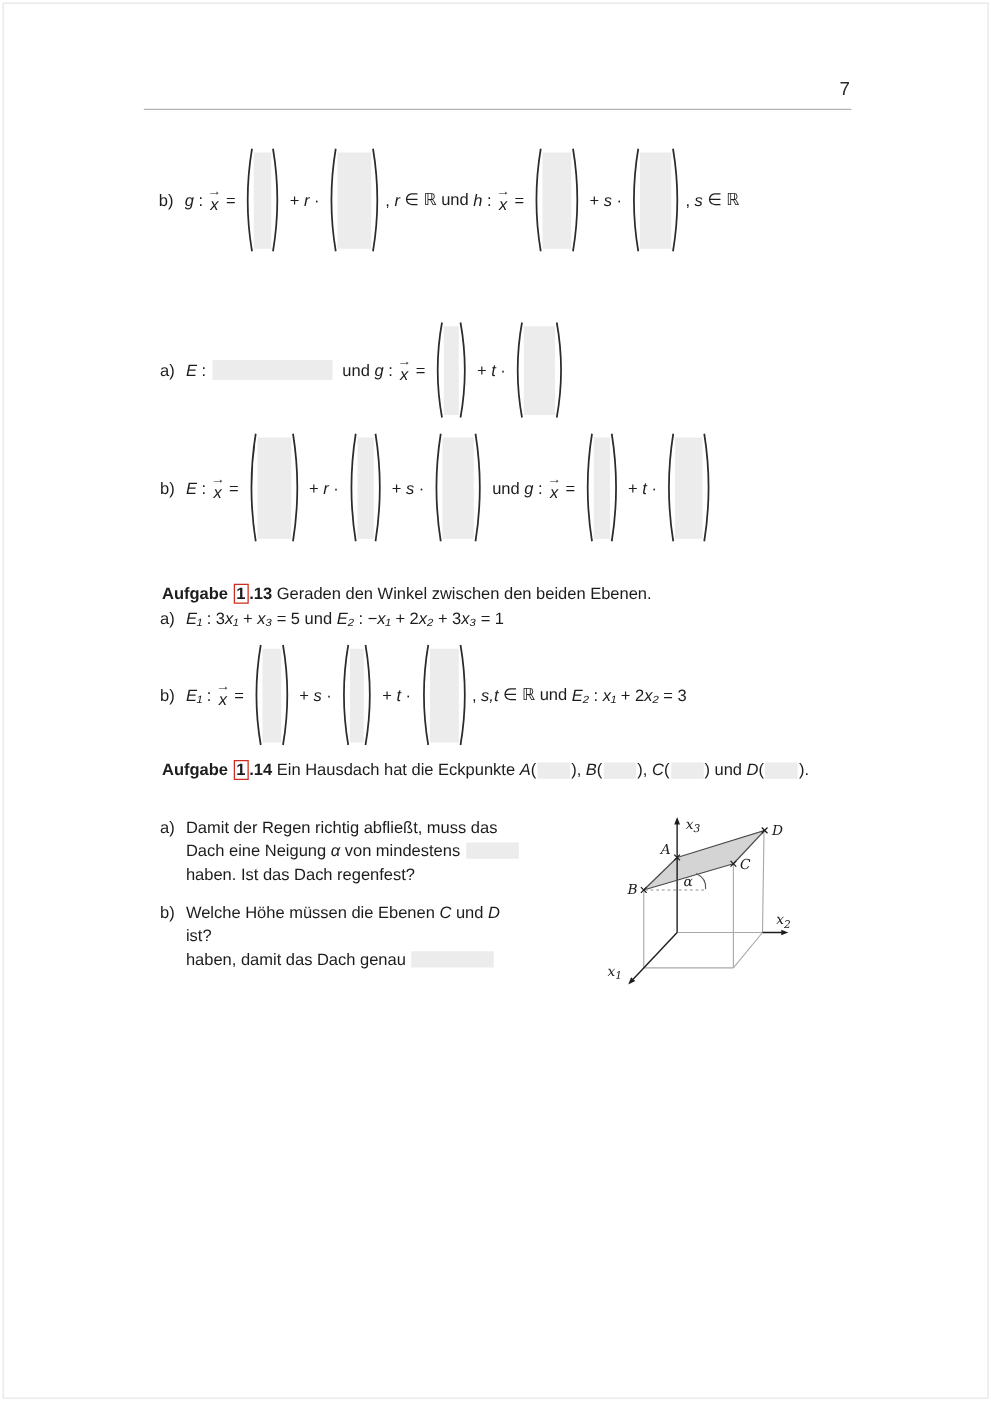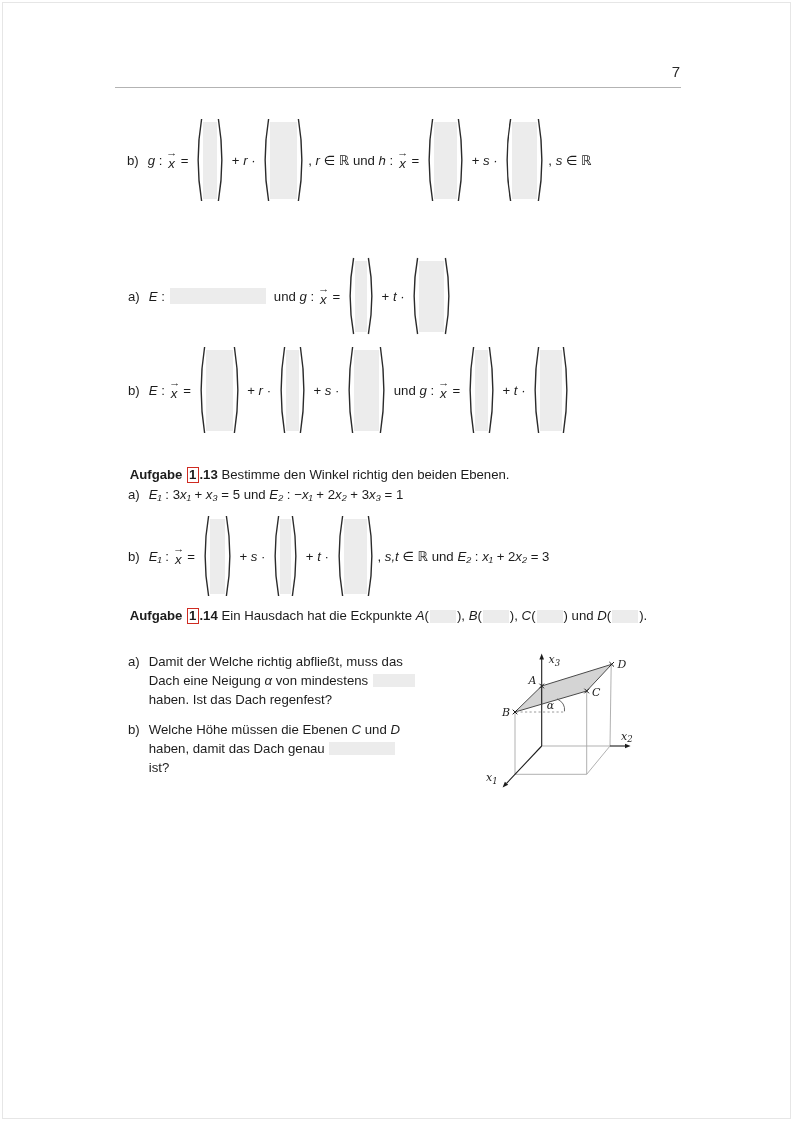--- a/index.html
+++ b/index.html
@@ -104,21 +104,21 @@
           </svg><span class="vfill" style="width: 13px; height: 81px;"></span><svg width="9" height="90" viewBox="0 0 9 90">
             <path d="M1.4 2 Q8.3 45 1.4 88" fill="none" stroke="#2b2b2b" stroke-width="1.4"></path>
           </svg></span><span class="t"> + </span><span class="m">t</span><span class="t"> · </span><span class="vp"><svg width="9" height="90" viewBox="0 0 9 90">
             <path d="M7.6 2 Q0.7 45 7.6 88" fill="none" stroke="#2b2b2b" stroke-width="1.4"></path>
           </svg><span class="vfill" style="width: 22px; height: 81px;"></span><svg width="9" height="90" viewBox="0 0 9 90">
             <path d="M1.4 2 Q8.3 45 1.4 88" fill="none" stroke="#2b2b2b" stroke-width="1.4"></path>
           </svg></span></span>
   </div>
 
   <p class="task-head" style="top:439px;">
-    <span class="bold">Aufgabe</span><span> </span><span class="refbox">1</span><span class="bold">.13</span><span> </span><span><span class="t">Bestimme den Winkel richtig den beiden Ebenen.</span></span>
+    <span class="bold">Aufgabe</span><span> </span><span class="refbox">1</span><span class="bold">.13</span><span> </span><span><span class="t">Geraden den Winkel zwischen den beiden Ebenen.</span></span>
   </p>
 
   <div class="row" style="left:128px;top:487px;">
     <span class="item-label">a)</span>
     <span style="display:flex;align-items:center;"><span class="m">E₁</span><span class="t"> : 3</span><span class="m">x₁</span><span class="t"> + </span><span class="m">x₃</span><span class="t"> = 5 und </span><span class="m">E₂</span><span class="t"> : −</span><span class="m">x₁</span><span class="t"> + 2</span><span class="m">x₂</span><span class="t"> + 3</span><span class="m">x₃</span><span class="t"> = 1</span></span>
   </div>
 
   <div class="row" style="left:128px;top:513px;height:86px;">
     <span class="item-label">b)</span>
     <span style="display:flex;align-items:center;"><span class="m">E₁</span><span class="t"> : </span><span class="vec"><span class="vec-arrow">→</span><span class="vec-x">x</span></span><span class="t"> = </span><span class="vp"><svg width="9" height="84" viewBox="0 0 9 84">
@@ -137,31 +137,31 @@
   </div>
 
   <p class="task-head" style="top:580px;">
     <span class="bold">Aufgabe</span><span> </span><span class="refbox">1</span><span class="bold">.14</span><span> </span><span><span class="t">Ein Hausdach hat die Eckpunkte </span><span class="m">A</span><span class="t">(</span><span class="hblank" style="width: 26px; height: 13px;"></span><span class="t">), </span><span class="m">B</span><span class="t">(</span><span class="hblank" style="width: 26px; height: 13px;"></span><span class="t">), </span><span class="m">C</span><span class="t">(</span><span class="hblank" style="width: 26px; height: 13px;"></span><span class="t">) und </span><span class="m">D</span><span class="t">(</span><span class="hblank" style="width: 26px; height: 13px;"></span><span class="t">).</span></span>
   </p>
 
   <div class="cols-left">
     <div class="item14">
       <span class="item-label">a)</span>
       <div>
-          <div class="fline"><span class="t">Damit der Welche richtig abfließt, muss das</span></div>
+          <div class="fline"><span class="t">Damit der Regen richtig abfließt, muss das</span></div>
           <div class="fline"><span class="t">Dach eine Neigung </span><span class="m">α</span><span class="t"> von mindestens </span><span class="hblank" style="width: 42px; height: 13px;"></span></div>
           <div class="fline"><span class="t">haben. Ist das Dach regenfest?</span></div>
         </div>
     </div>
     <div class="item14">
       <span class="item-label">b)</span>
       <div>
           <div class="fline"><span class="t">Welche Höhe müssen die Ebenen </span><span class="m">C</span><span class="t"> und </span><span class="m">D</span></div>
+          <div class="fline"><span class="t">ist?</span></div>
           <div class="fline"><span class="t">haben, damit das Dach genau </span><span class="hblank" style="width: 66px; height: 13px;"></span></div>
-          <div class="fline"><span class="t">ist?</span></div>
         </div>
     </div>
   </div>
 
   <svg class="diagram" width="200" height="160" viewBox="0 0 200 160">
 
     <g stroke="#a8a8a8" stroke-width="0.9">
       <line x1="66.7" y1="112" x2="135" y2="112"></line>
       <line x1="40" y1="140.3" x2="111.7" y2="140.3"></line>
       <line x1="111.7" y1="140.3" x2="135" y2="112"></line>

